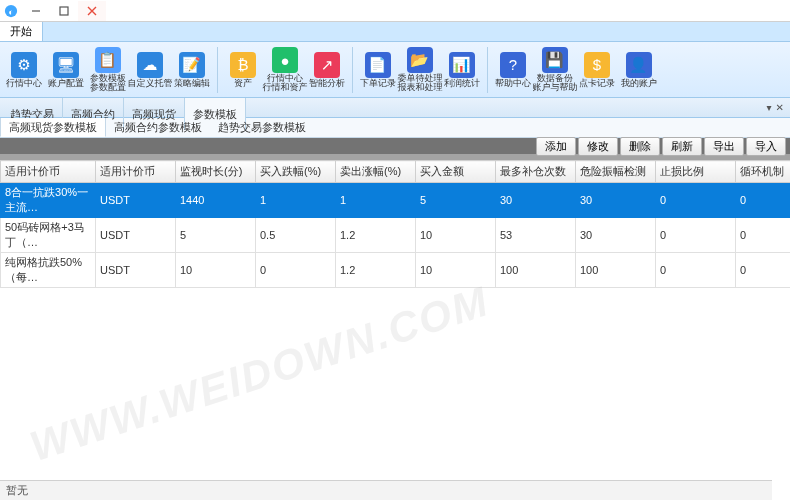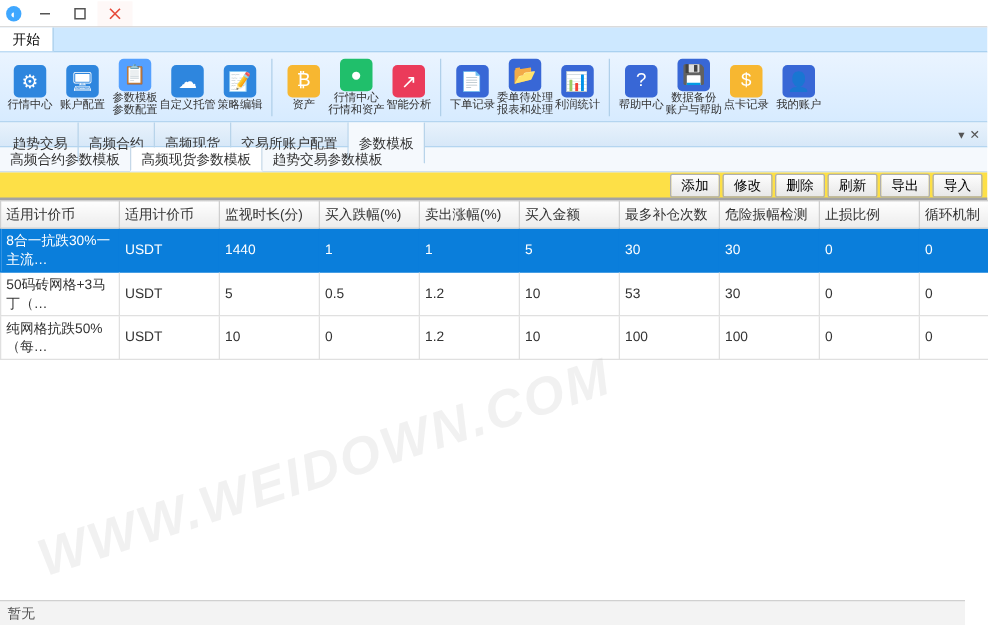--- a/index.html
+++ b/index.html
@@ -26,21 +26,21 @@
   .ribbon-tabs { height: 20px; background: linear-gradient(to bottom, #e8f2fc, #d7e8f8); border-bottom: 1px solid #9ec9ec; display: flex; align-items: stretch; padding-left: 2px; }
   .ribbon-tab { padding: 16px 8px; display: flex; align-items: center; border-right: 1px solid #b8d4ea; cursor: pointer; font-size: 11px; color: #333; }
   .ribbon-tab.active { background: #f5f9fd; border-bottom: 1px solid #f5f9fd; }
   .ribbon-close { margin-left: auto; padding: 0 6px; display: flex; align-items: center; gap: 4px; color: #555; }
   .ribbon-close span { cursor: pointer; font-size: 10px; }
   
   .sub-tabs { height: 20px; background: #f5f9fd; display: flex; align-items: stretch; border-bottom: 1px solid #c5d8e8; }
   .sub-tab { padding: 0 8px; display: flex; align-items: center; cursor: pointer; font-size: 11px; color: #333; }
   .sub-tab.active { background: #fff; border: 1px solid #c5d8e8; border-bottom: 1px solid #fff; border-top: none; }
   
-  .action-bar { height: 22px; background: #fde047; border-bottom: 2px solid #a3a3a3; display: flex; justify-content: flex-end; align-items: center; padding: 0 4px; gap: 2px; }
+  .action-bar { height: 22px; background: #737373; border-bottom: 6px solid #a3a3a3; display: flex; justify-content: flex-end; align-items: center; padding: 0 4px; gap: 2px; }
   .action-btn { padding: 1px 8px; border: 1px solid #b0b0b0; background: linear-gradient(to bottom, #fdfdfd, #e8e8e8); font-size: 11px; cursor: pointer; border-radius: 2px; }
   
   .grid-wrap { height: 318px; overflow: auto; background: #fff; position: relative; }
   .grid { width: 100%; border-collapse: collapse; table-layout: fixed; font-size: 11px; }
   .grid th { background: linear-gradient(to bottom, #fefefe, #ececec); border: 1px solid #cfcfcf; padding: 3px 4px; text-align: left; font-weight: normal; color: #333; height: 20px; }
   .grid td { border: 1px solid #e0e0e0; padding: 2px 4px; height: 18px; color: #333; }
   .grid tr.selected td { background: #0a7edb; color: #fff; border-color: #0a7edb; }
   
   .statusbar { position: absolute; bottom: 0; left: 0; right: 18px; height: 20px; background: #f3f3f3; border-top: 1px solid #d0d0d0; display: flex; align-items: center; padding: 0 6px; font-size: 11px; color: #555; }
   
@@ -146,31 +146,30 @@
     <div class="tool-btn">
       <div class="tool-icon" style="background: rgb(56, 103, 214); color: rgb(255, 255, 255); font-size: 15px;">👤</div>
       <div class="tool-label">我的账户</div>
     </div>
   </div>
 
 <div class="ribbon-tabs" id="ribbon-tabs">
   <div class="ribbon-tab">趋势交易</div>
     <div class="ribbon-tab">高频合约</div>
     <div class="ribbon-tab">高频现货</div>
-    <div class="ribbon-tab">交易所账户配置</div>
     <div class="ribbon-tab active">参数模板</div>
     <div class="ribbon-close">
     <span>▾</span>
     <span>✕</span>
   </div>
 </div>
 
 <div class="sub-tabs" id="sub-tabs">
+    <div class="sub-tab active">高频现货参数模板</div>
     <div class="sub-tab">高频合约参数模板</div>
-    <div class="sub-tab active">高频现货参数模板</div>
     <div class="sub-tab">趋势交易参数模板</div>
   </div>
 
 <div class="action-bar">
   <button class="action-btn">添加</button>
   <button class="action-btn">修改</button>
   <button class="action-btn">删除</button>
   <button class="action-btn">刷新</button>
   <button class="action-btn">导出</button>
   <button class="action-btn">导入</button>

